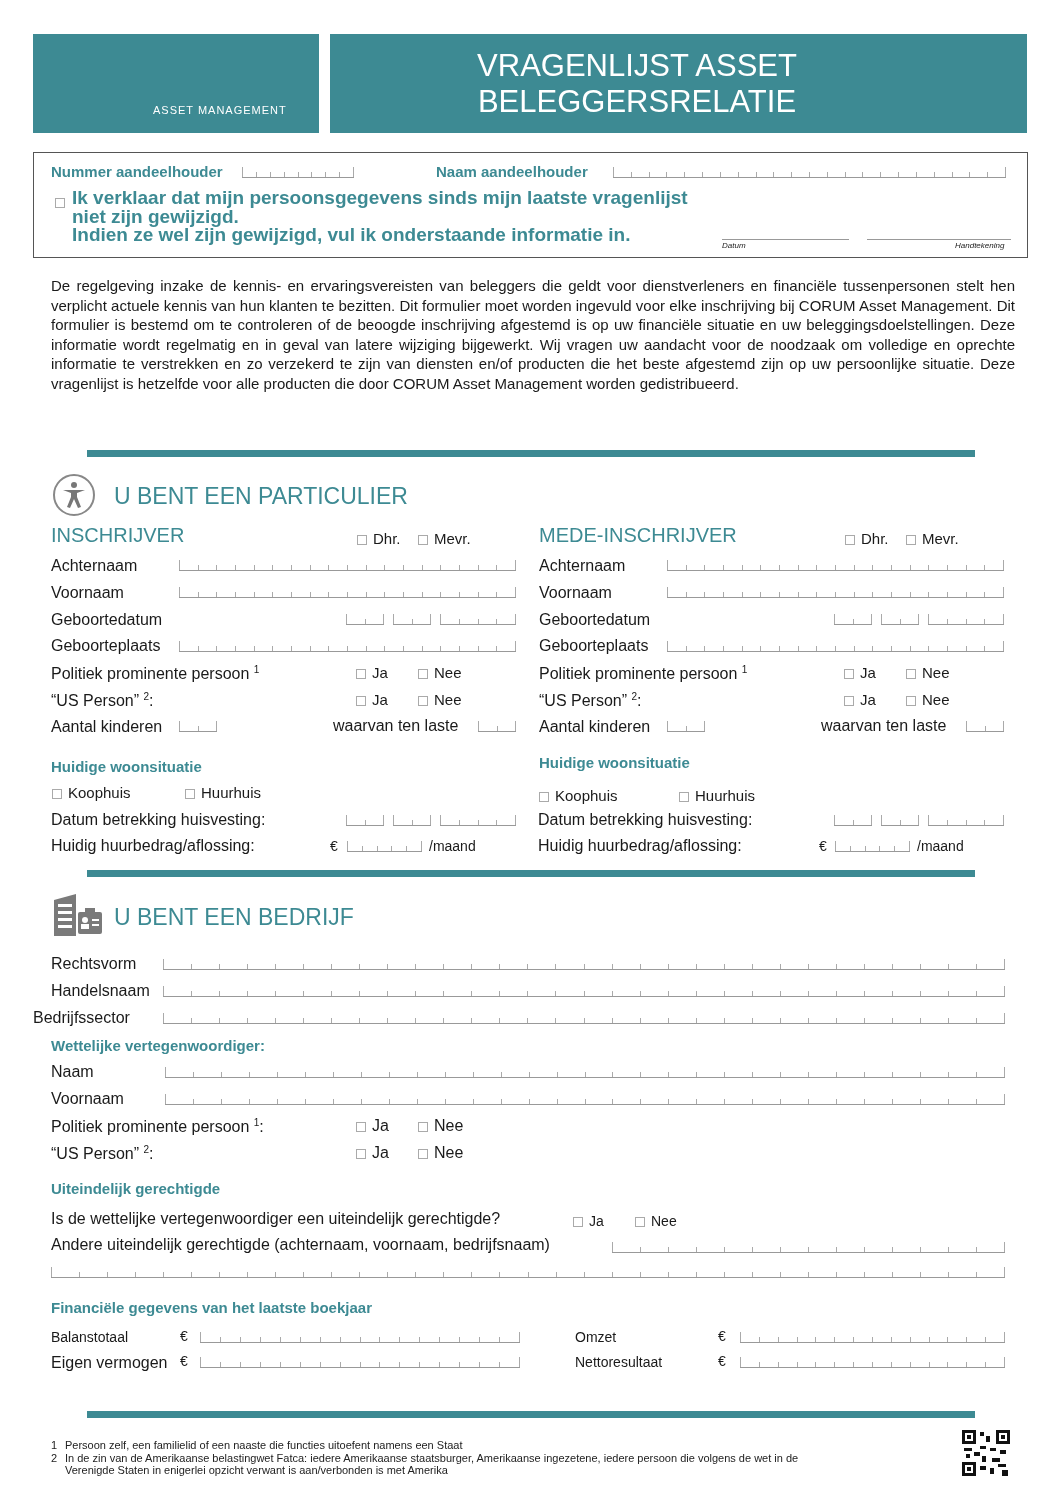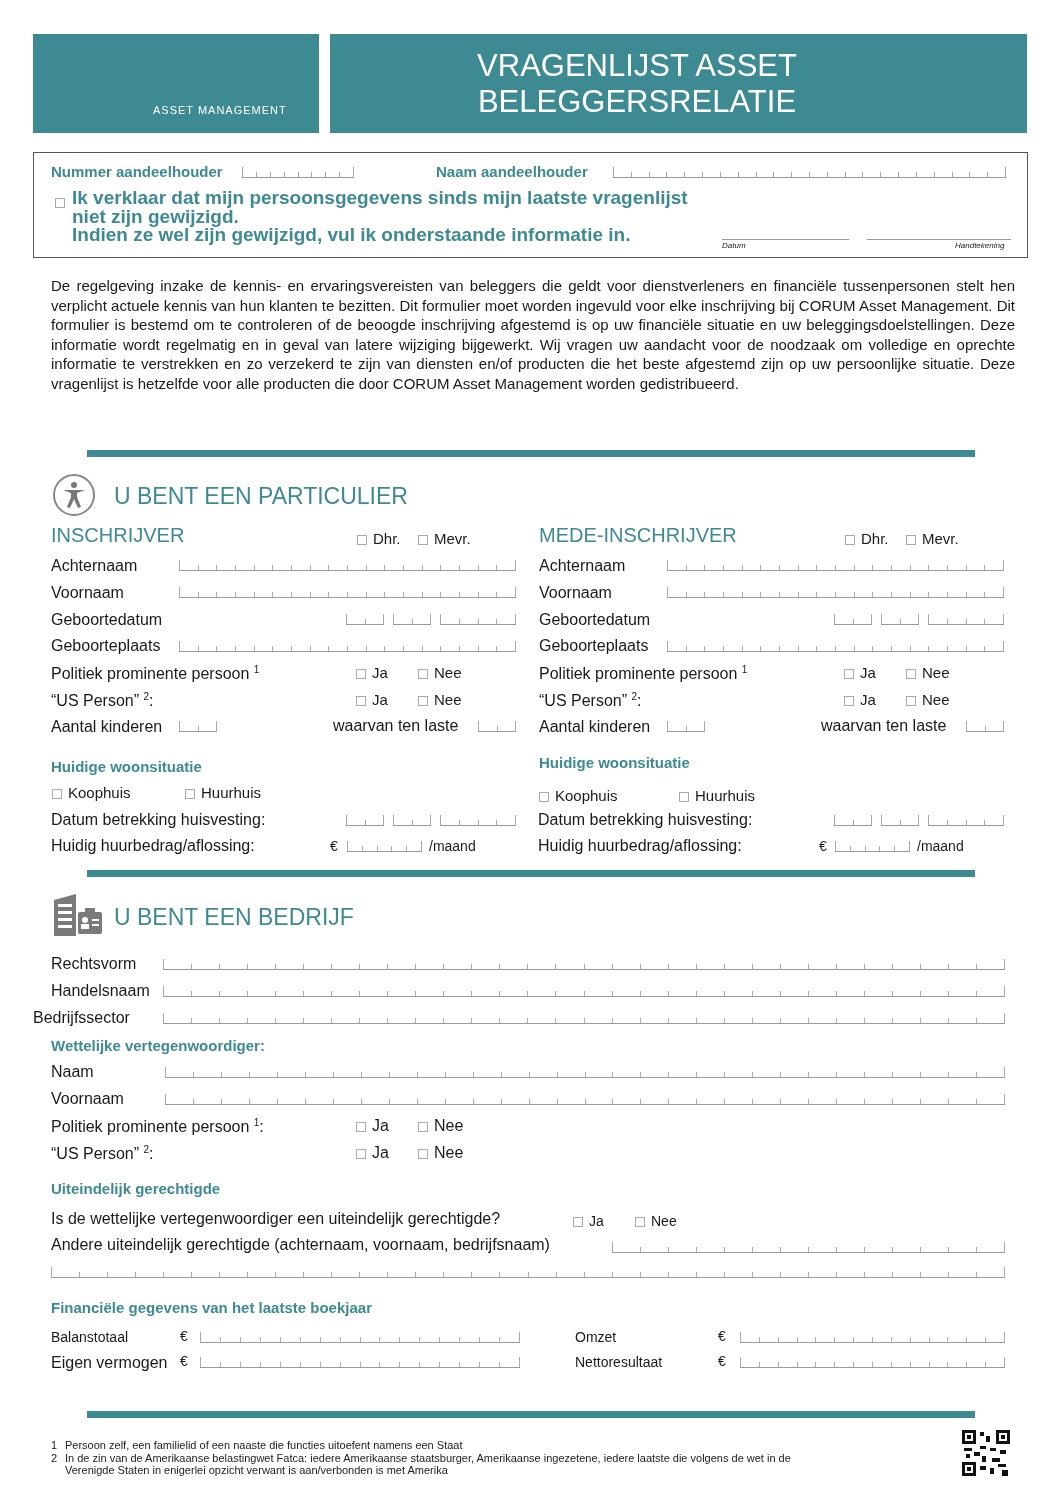--- a/index.html
+++ b/index.html
@@ -714,21 +714,21 @@
     <i style="left: 207.429px; height: 5px;"></i>
     <i style="left: 226.286px; height: 5px;"></i>
     <i style="left: 245.143px; height: 5px;"></i>
     <i style="left: 264px;"></i>
   </div>
 
 <div class="rule" style="top:1411px;"></div>
 
 <div class="abs foot" style="left:51px;top:1439px;line-height:12.5px;">
   <div><span style="display:inline-block;width:14px;">1</span><span>Persoon zelf, een familielid of een naaste die functies uitoefent namens een Staat</span></div>
-  <div><span style="display:inline-block;width:14px;">2</span><span>In de zin van de Amerikaanse belastingwet Fatca: iedere Amerikaanse staatsburger, Amerikaanse ingezetene, iedere laatste die volgens de wet in de</span></div>
+  <div><span style="display:inline-block;width:14px;">2</span><span>In de zin van de Amerikaanse belastingwet Fatca: iedere Amerikaanse staatsburger, Amerikaanse ingezetene, iedere persoon die volgens de wet in de</span></div>
   <div><span style="display:inline-block;width:14px;"></span><span>Verenigde Staten in enigerlei opzicht verwant is aan/verbonden is met Amerika</span></div>
 </div>
 <div class="abs" style="left:962px;top:1430px;width:48px;height:46px;">
   <svg width="48" height="46" viewBox="0 0 48 46">
     <rect x="0" y="0" width="14" height="14" fill="#111"></rect>
       <rect x="3" y="3" width="8" height="8" fill="#fff"></rect>
       <rect x="5" y="5" width="4" height="4" fill="#111"></rect>
     <rect x="34" y="0" width="14" height="14" fill="#111"></rect>
       <rect x="37" y="3" width="8" height="8" fill="#fff"></rect>
       <rect x="39" y="5" width="4" height="4" fill="#111"></rect>

